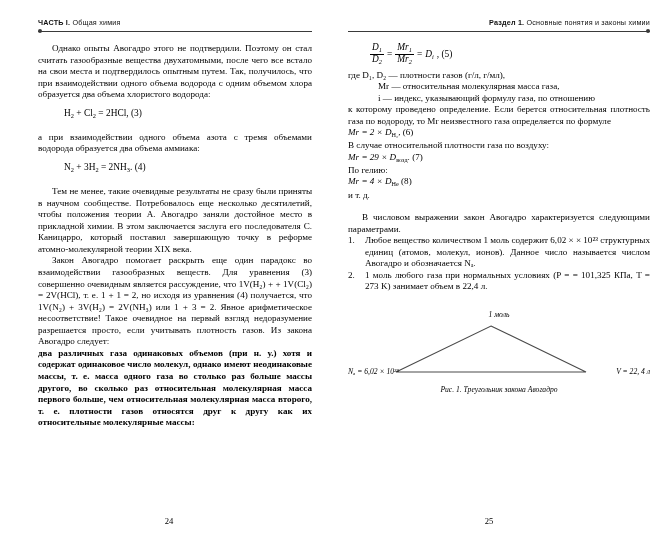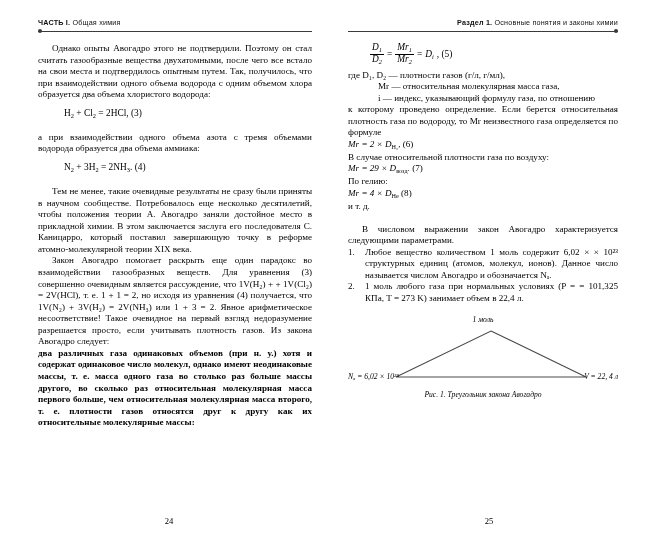--- a/index.html
+++ b/index.html
@@ -21,21 +21,21 @@
     height: 540px;
     display: flex;
   }
   .page {
     position: relative;
     width: 328px;
     height: 540px;
     padding: 18px 22px 10px 22px;
   }
   .page-left { padding-left: 38px; padding-right: 16px; }
-  .page-right { padding-left: 20px; padding-right: 38px; }
+  .page-right { padding-left: 20px; padding-right: 6px; }
 
   
   .runhead {
     font-family: "Liberation Sans", "DejaVu Sans", sans-serif;
     font-size: 7.2px;
     letter-spacing: 0.2px;
     white-space: nowrap;
     margin-bottom: 2px;
     color: #111;
   }
@@ -141,21 +141,21 @@
     position: absolute;
     left: 0;
     top: 0;
   }
 
   
   .figure {
     position: relative;
     width: 100%;
     height: 92px;
-    margin-top: 0;
+    margin-top: 6px;
   }
   .fig-top-label {
     position: absolute;
     left: 0; right: 0;
     top: 0;
     text-align: center;
     font-size: 7.6px;
     font-style: italic;
   }
   .fig-svg { position: absolute; left: 0; top: 10px; }

